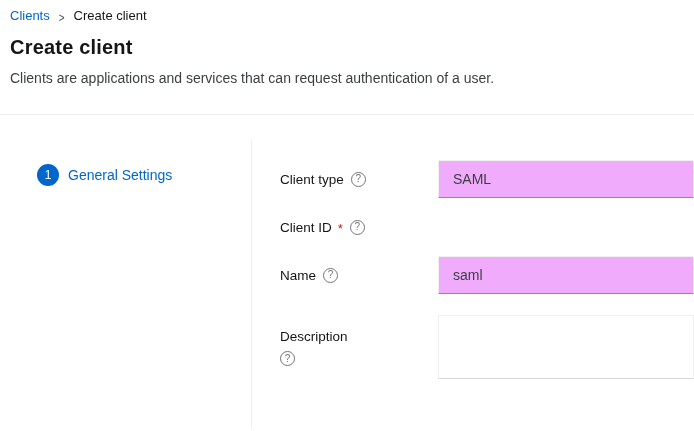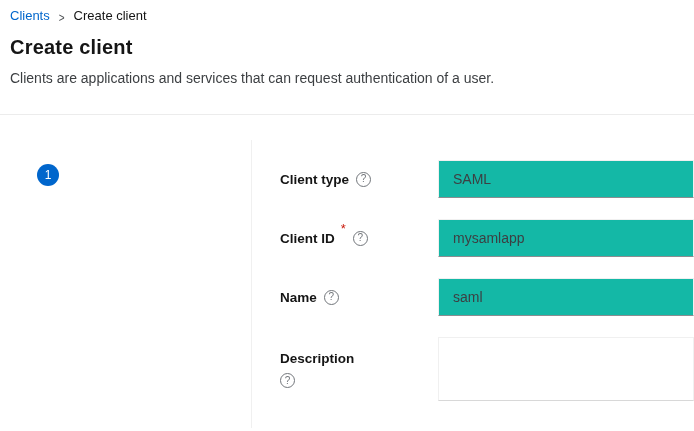--- a/index.html
+++ b/index.html
@@ -95,21 +95,21 @@
     align-items: center;
     gap: 7px;
   }
   .form-row.row-textarea .label-cell {
     align-items: flex-start;
     padding-top: 14px;
     flex-direction: column;
   }
   .field-label {
     font-size: 13.5px;
-    font-weight: 700;
+    font-weight: 400;
     color: #151515;
     white-space: nowrap;
   }
   .required-star {
     color: #c9190b;
     font-size: 13px;
     line-height: 1;
     margin-left: -1px;
     align-self: flex-start;
     padding-top: 3px;
@@ -126,21 +126,21 @@
     align-items: center;
     justify-content: center;
     cursor: pointer;
   }
   .field-cell { flex: 1 1 auto; }
   .pf-input {
     width: 100%;
     height: 38px;
     border: 1px solid #f0f0f0;
     border-bottom: 1px solid #8a8d90;
-    background: #14b8a6;
+    background: #f0abfc;
     font-family: "Liberation Sans", sans-serif;
     font-size: 14px;
     color: #3c3f42;
     padding: 0 14px;
     outline: none;
   }
   .pf-textarea {
     width: 100%;
     height: 64px;
     border: 1px solid #f0f0f0;
@@ -164,43 +164,41 @@
   <span class="crumb-current">Create client</span>
 </nav>
 
 <h1 class="page-title">Create client</h1>
 <p class="page-subtitle">Clients are applications and services that can request authentication of a user.</p>
 <div class="hr-divider"></div>
 
 <div class="v-divider"></div>
 <div class="wizard-step">
   <span class="step-circle">1</span>
+  <span class="step-label">General Settings</span>
 </div>
 
 <div class="form-area">
 
   <div class="form-row">
     <div class="label-cell">
       <span class="field-label">Client type</span>
       <span class="help-icon">?</span>
     </div>
     <div class="field-cell">
       <input class="pf-input" type="text" value="SAML" style="">
     </div>
   </div>
 
   <div class="form-row">
     <div class="label-cell">
       <span class="field-label">Client ID</span>
       <span class="required-star">*</span>
       <span class="help-icon">?</span>
     </div>
-    <div class="field-cell">
-      <input class="pf-input" type="text" value="mysamlapp" style="">
-    </div>
   </div>
 
   <div class="form-row">
     <div class="label-cell">
       <span class="field-label">Name</span>
       <span class="help-icon">?</span>
     </div>
     <div class="field-cell">
       <input class="pf-input" type="text" value="saml" style="">
     </div>

